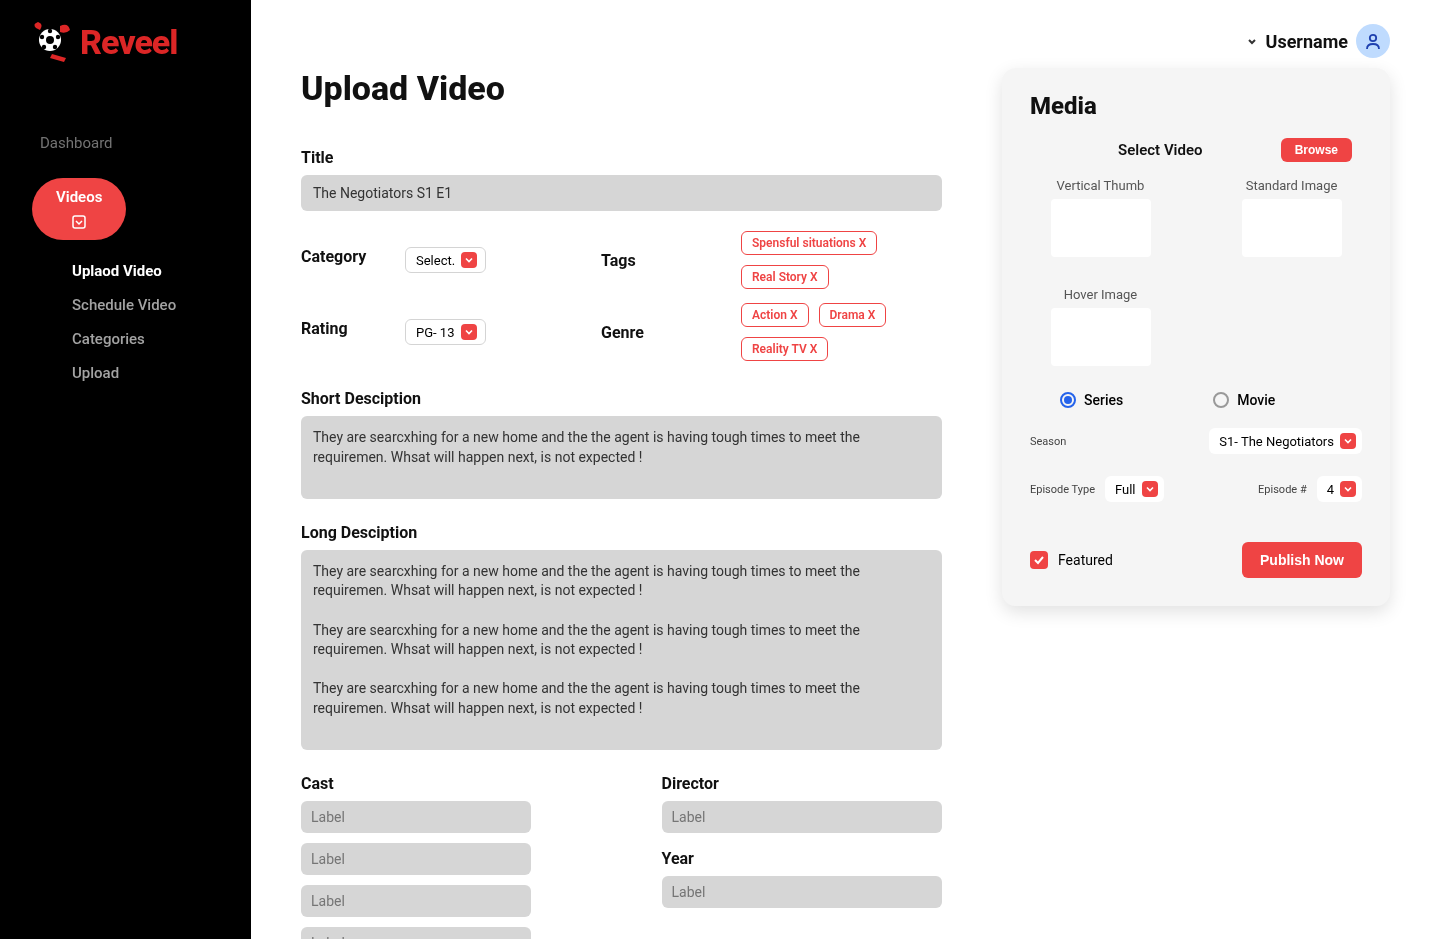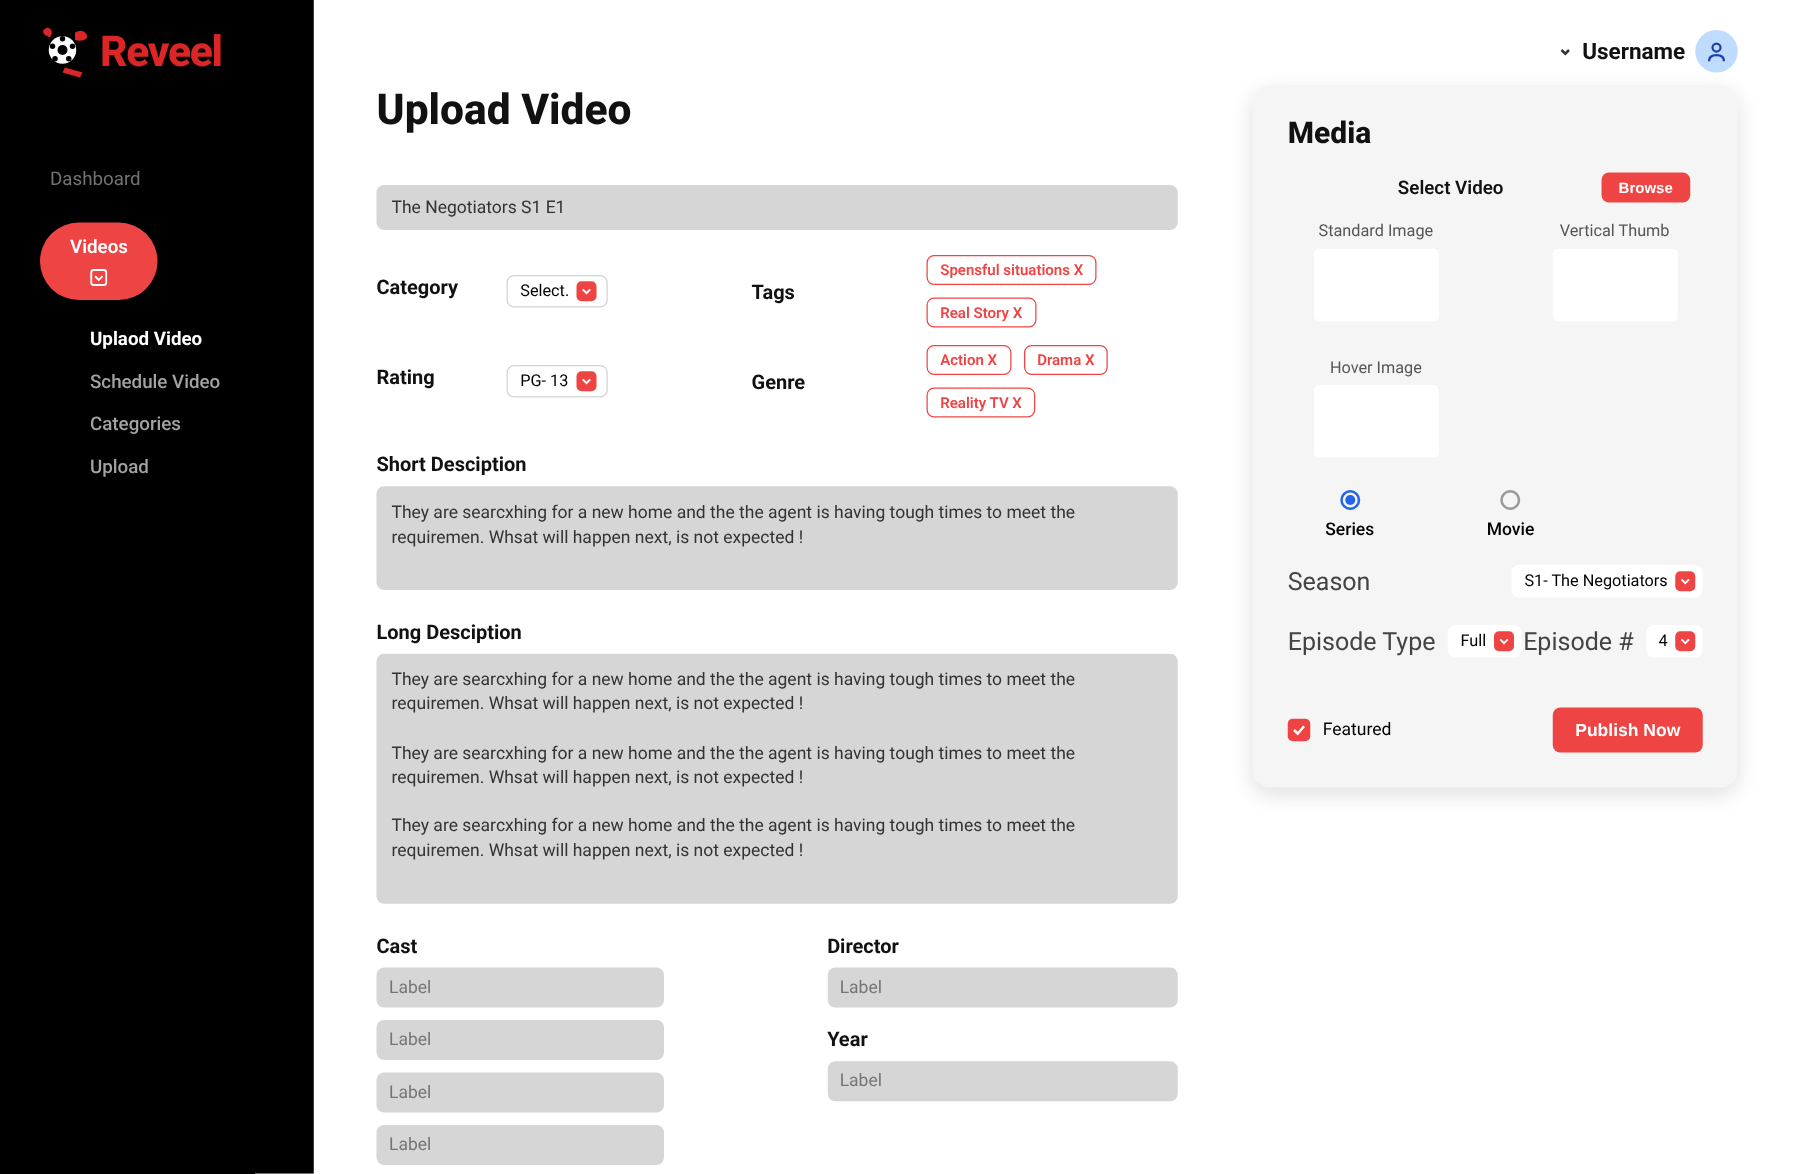--- a/index.html
+++ b/index.html
@@ -292,21 +292,20 @@
       gap: 90px;
       margin-bottom: 20px;
       padding-left: 30px;
     }
     .radio-item {
       display: flex;
       align-items: center;
       gap: 8px;
       font-size: 14px;
       font-weight: 500;
-      flex-direction: column;
     }
     .radio-circle {
       width: 16px;
       height: 16px;
       border-radius: 50%;
       border: 2px solid #999;
       display: inline-flex;
       align-items: center;
       justify-content: center;
     }
@@ -320,21 +319,21 @@
       background: #2563eb;
       border-radius: 50%;
     }
     .media-field-row {
       display: flex;
       align-items: center;
       justify-content: space-between;
       margin-bottom: 22px;
     }
     .media-field-label {
-      font-size: 20px;
+      font-size: 11px;
       color: #444;
     }
     .media-select {
       display: inline-flex;
       align-items: center;
       gap: 6px;
       background: #fff;
       border-radius: 6px;
       padding: 5px 6px 5px 10px;
       font-size: 13px;
@@ -435,20 +434,21 @@
             <path d="M3 17 Q3 12 9 12 Q15 12 15 17" fill="none" stroke="#1e40af" stroke-width="1.8"></path>
           </svg>
       </span>
     </div>
   </div>
 
   <div class="content">
     <div class="form-col">
       <h1 class="page-title">Upload Video</h1>
 
+      <div class="field-label">Title</div>
       <input class="text-input" value="The Negotiators S1 E1" style="">
 
       <div class="row">
         <div class="left-pair">
           <span class="field-label">Category</span>
           <span class="select-pill">
             <span>Select.</span>
             <span class="select-caret">
                 <svg width="10" height="10" viewBox="0 0 10 10">
                   <path d="M2 3.5 L5 6.5 L8 3.5" stroke="#fff" stroke-width="1.6" fill="none"></path>
@@ -512,25 +512,25 @@
     </div>
 
     <div class="media-card">
       <div class="media-title">Media</div>
       <div class="media-row" style="padding:0 10px 0 30px">
         <span class="media-label">Select Video</span>
         <button class="browse-btn">Browse</button>
       </div>
       <div class="thumb-grid">
         <div class="thumb-box">
+          <span class="thumb-label">Vertical Thumb</span>
+          <div class="thumb-placeholder"></div>
+        </div>
+        <div class="thumb-box">
           <span class="thumb-label">Standard Image</span>
-          <div class="thumb-placeholder"></div>
-        </div>
-        <div class="thumb-box">
-          <span class="thumb-label">Vertical Thumb</span>
           <div class="thumb-placeholder"></div>
         </div>
         <div class="thumb-box">
           <span class="thumb-label">Hover Image</span>
           <div class="thumb-placeholder"></div>
         </div>
       </div>
 
       <div class="radio-row">
         <label class="radio-item">

